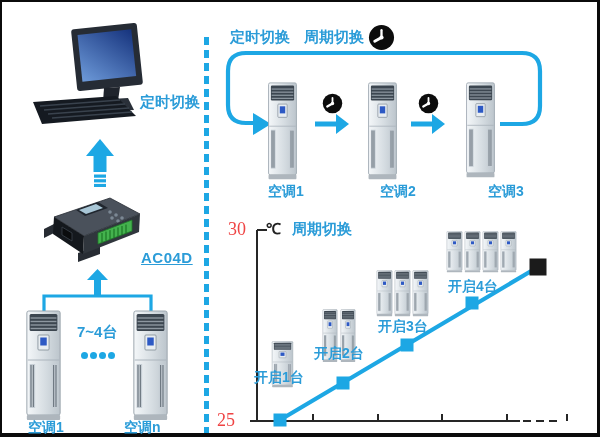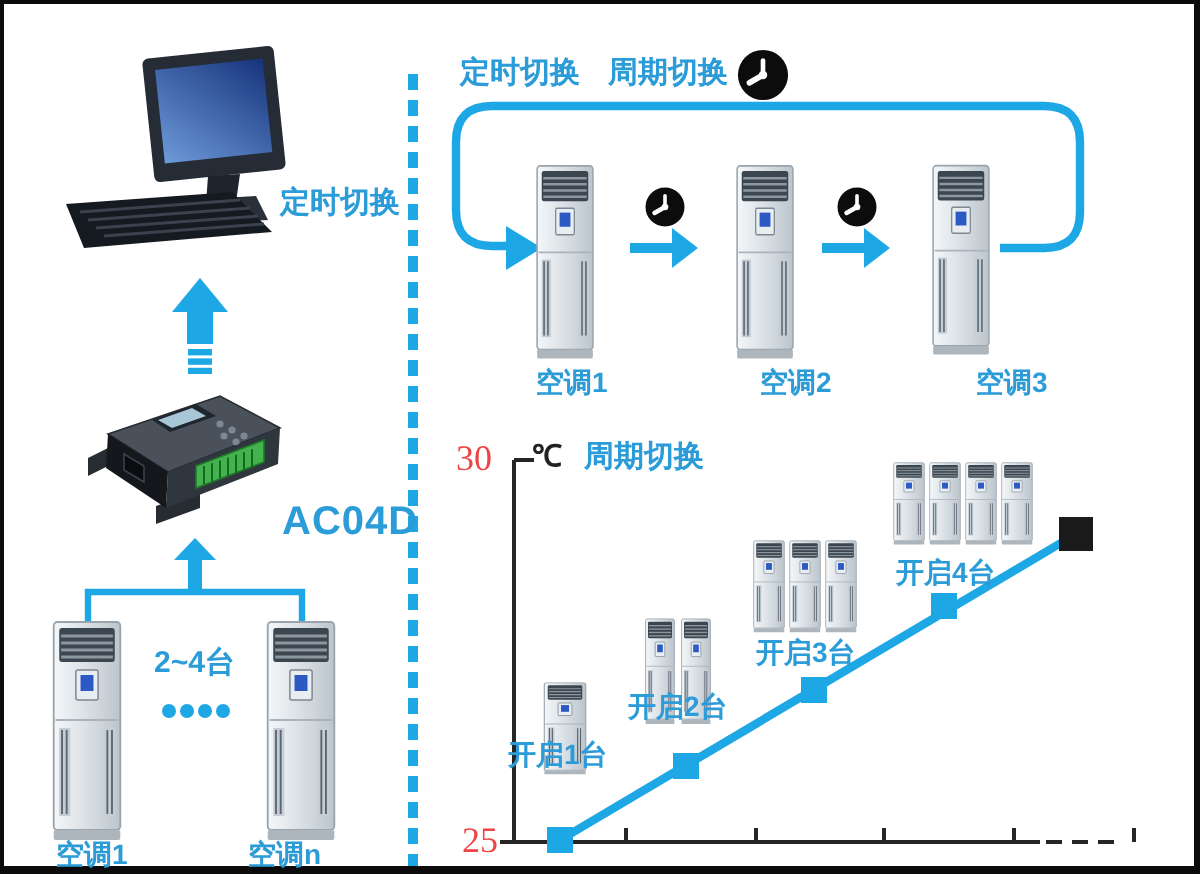--- a/index.html
+++ b/index.html
@@ -10,21 +10,21 @@
   }
   html,body{margin:0;padding:0;background:#ffffff;font-family:"Liberation Sans",sans-serif;}
   .stage{position:relative;width:600px;height:443px;background:#ffffff;overflow:hidden;}
   .frame{position:absolute;left:0;top:0;width:600px;height:437px;box-sizing:border-box;
          border:2px solid #0b0b0b;border-bottom:4px solid #0b0b0b;border-right:3px solid #0b0b0b;}
   .separator{position:absolute;left:204px;top:37px;width:5px;height:396px;
              background:repeating-linear-gradient(180deg,var(--accent) 0 8px,transparent 8px 13px);}
   .abs{position:absolute;}
   .lbl{position:absolute;color:var(--label);font-weight:bold;font-size:14px;line-height:1.1;white-space:nowrap;}
   .lbl.big{font-size:15px;}
-  .lbl.latin{font-size:20px;font-weight:600;letter-spacing:.5px;}
+  .lbl.latin{font-size:15px;font-weight:600;letter-spacing:.5px;text-decoration:underline;}
   .serif-num{position:absolute;color:#ef4444;font-family:"Liberation Serif",serif;font-size:18px;line-height:1;}
   .unit{position:absolute;color:#222222;font-size:15px;line-height:1;font-weight:bold;}
   .dots{position:absolute;display:flex;gap:2px;}
   .dots span{width:7px;height:7px;border-radius:50%;background:var(--accent);}
   svg{display:block;}
 </style>
 </head>
 <body>
 
 <div class="stage">
@@ -127,21 +127,21 @@
     <polyline points="4,19 4,3 111,3 111,19" fill="none" stroke="var(--accent)" stroke-width="3.2"></polyline>
   </svg>
 
   <svg class="abs" style="left:25px;top:310px" width="37" height="112" viewBox="0 0 40 112" preserveAspectRatio="none">
       <use href="#acunit"></use>
     </svg>
   <svg class="abs" style="left:132px;top:310px" width="37" height="112" viewBox="0 0 40 112" preserveAspectRatio="none">
       <use href="#acunit"></use>
     </svg>
 
-  <div class="lbl big" style="left:77px;top:324px">2~4台</div>
+  <div class="lbl big" style="left:77px;top:324px">7~4台</div>
   <div class="dots" style="left:81px;top:352px">
     <span></span>
       <span></span>
       <span></span>
       <span></span>
   </div>
   <div class="lbl" style="left:28px;top:420px">空调1</div>
   <div class="lbl" style="left:124px;top:420px">空调n</div>
 
   <div class="lbl big" style="left:230px;top:29px">定时切换</div>
@@ -179,21 +179,21 @@
   <svg class="abs" style="left:411px;top:114px" width="34" height="20" viewBox="0 0 34 20">
     <rect x="0" y="7.5" width="21" height="5" fill="var(--accent)"></rect>
     <polygon points="21,0 34,10 21,20" fill="var(--accent)"></polygon>
   </svg>
 
   <div class="lbl" style="left:268px;top:184px">空调1</div>
   <div class="lbl" style="left:380px;top:184px">空调2</div>
   <div class="lbl" style="left:488px;top:184px">空调3</div>
 
   <div class="serif-num" style="left:228px;top:220px">30</div>
-  <div class="serif-num" style="left:231px;top:411px">25</div>
+  <div class="serif-num" style="left:217px;top:411px">25</div>
   <div class="unit" style="left:266px;top:221px">℃</div>
   <div class="lbl big" style="left:292px;top:221px">周期切换</div>
 
   <svg class="abs" style="left:245px;top:225px" width="335" height="205" viewBox="0 0 335 205">
 
     <line x1="12" y1="5" x2="12" y2="196" stroke="var(--axis)" stroke-width="2"></line>
     <line x1="12" y1="5" x2="22" y2="5" stroke="var(--axis)" stroke-width="2"></line>
     <line x1="5" y1="196" x2="275" y2="196" stroke="var(--axis)" stroke-width="2"></line>
     <line x1="278" y1="196" x2="316" y2="196" stroke="var(--axis)" stroke-width="2" stroke-dasharray="8 5"></line>
     <line x1="322" y1="189" x2="322" y2="196" stroke="var(--axis)" stroke-width="2"></line>

